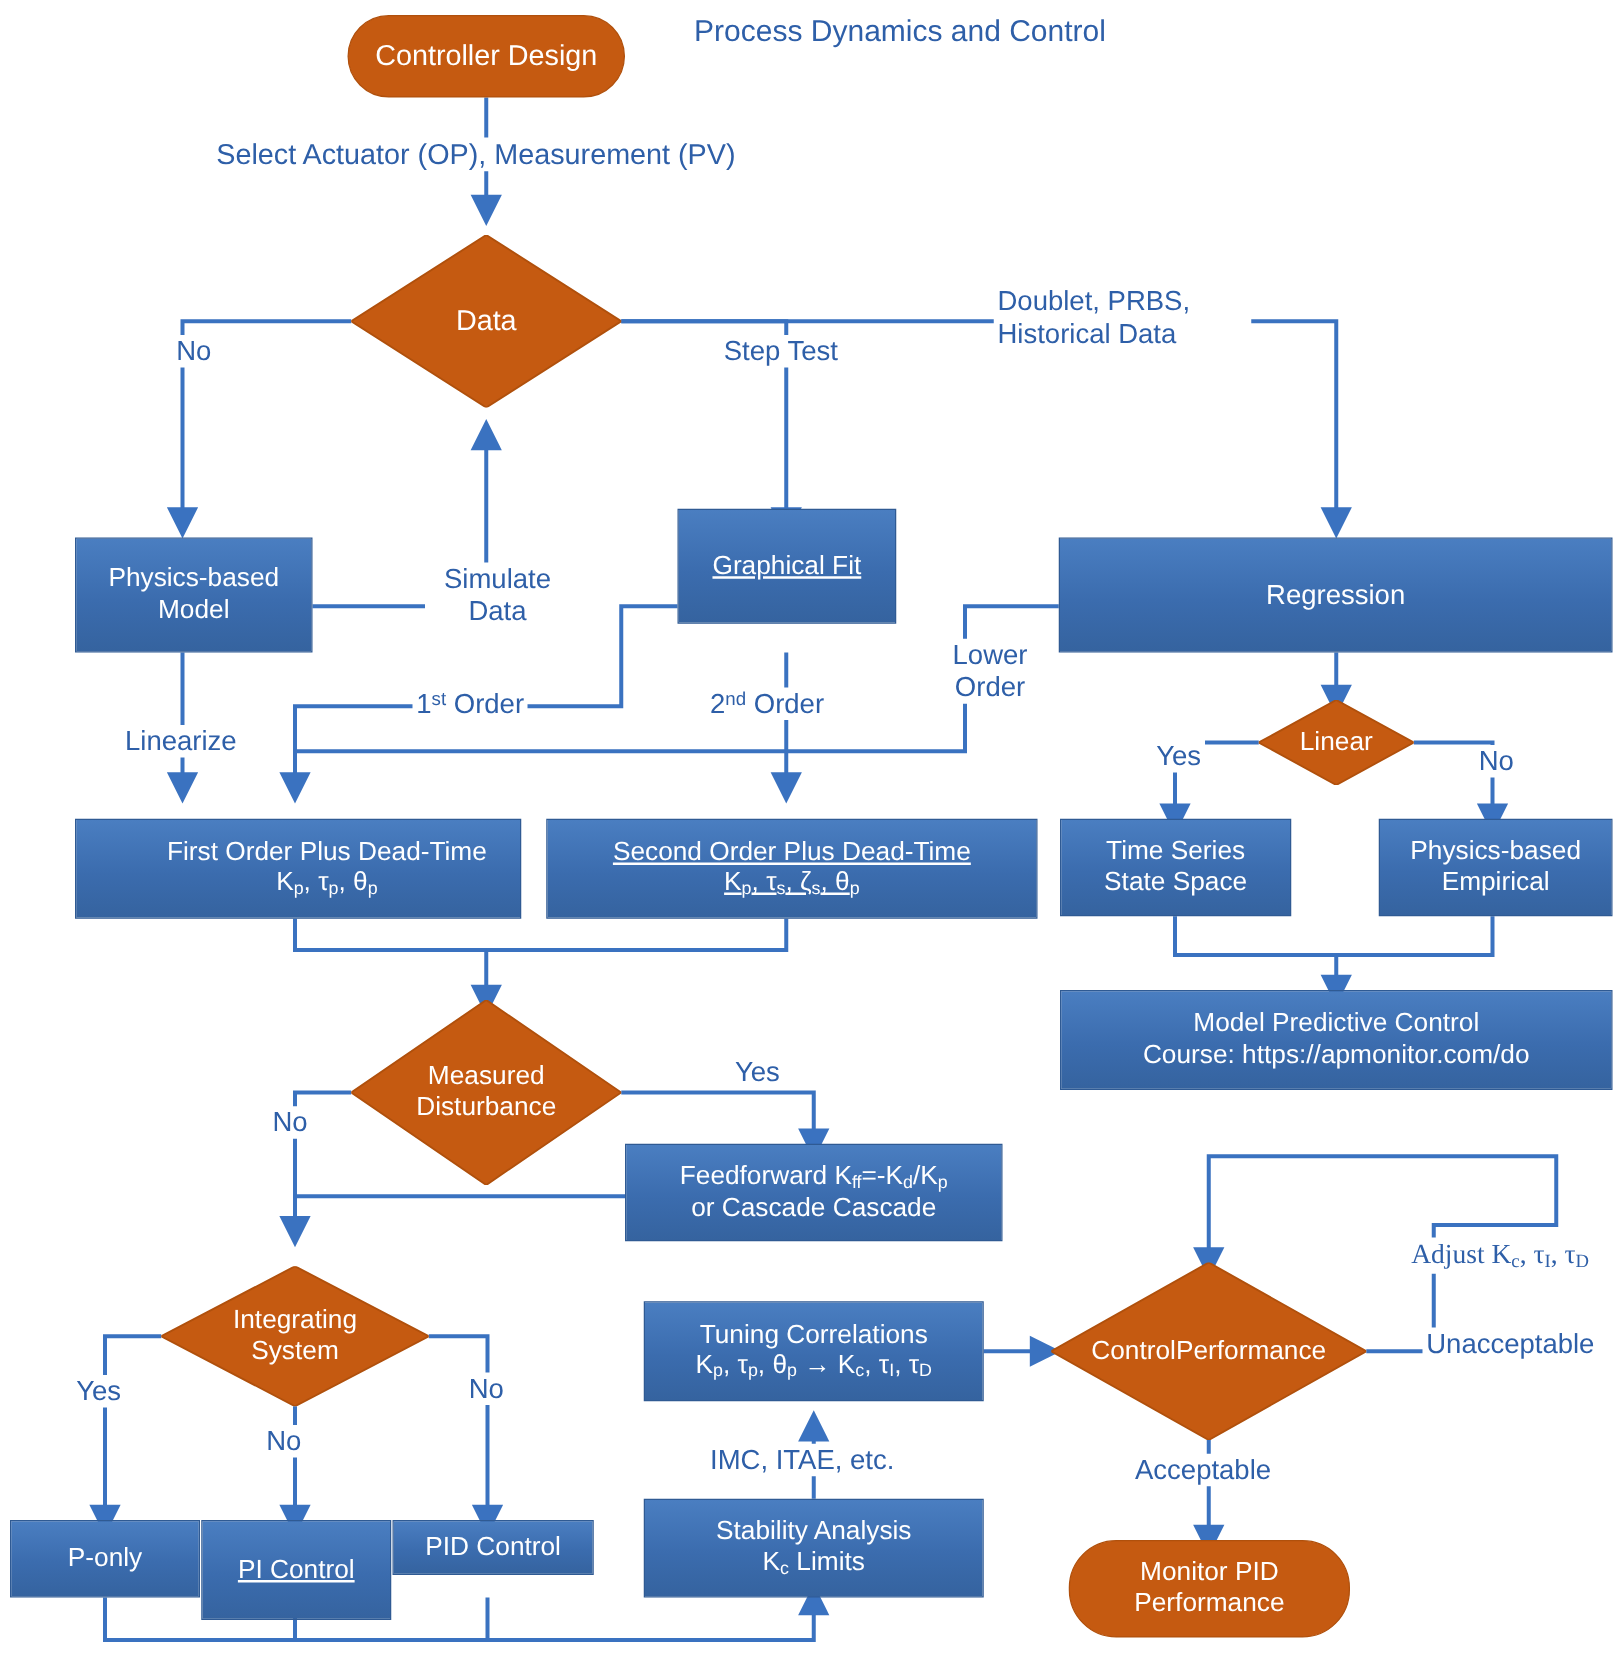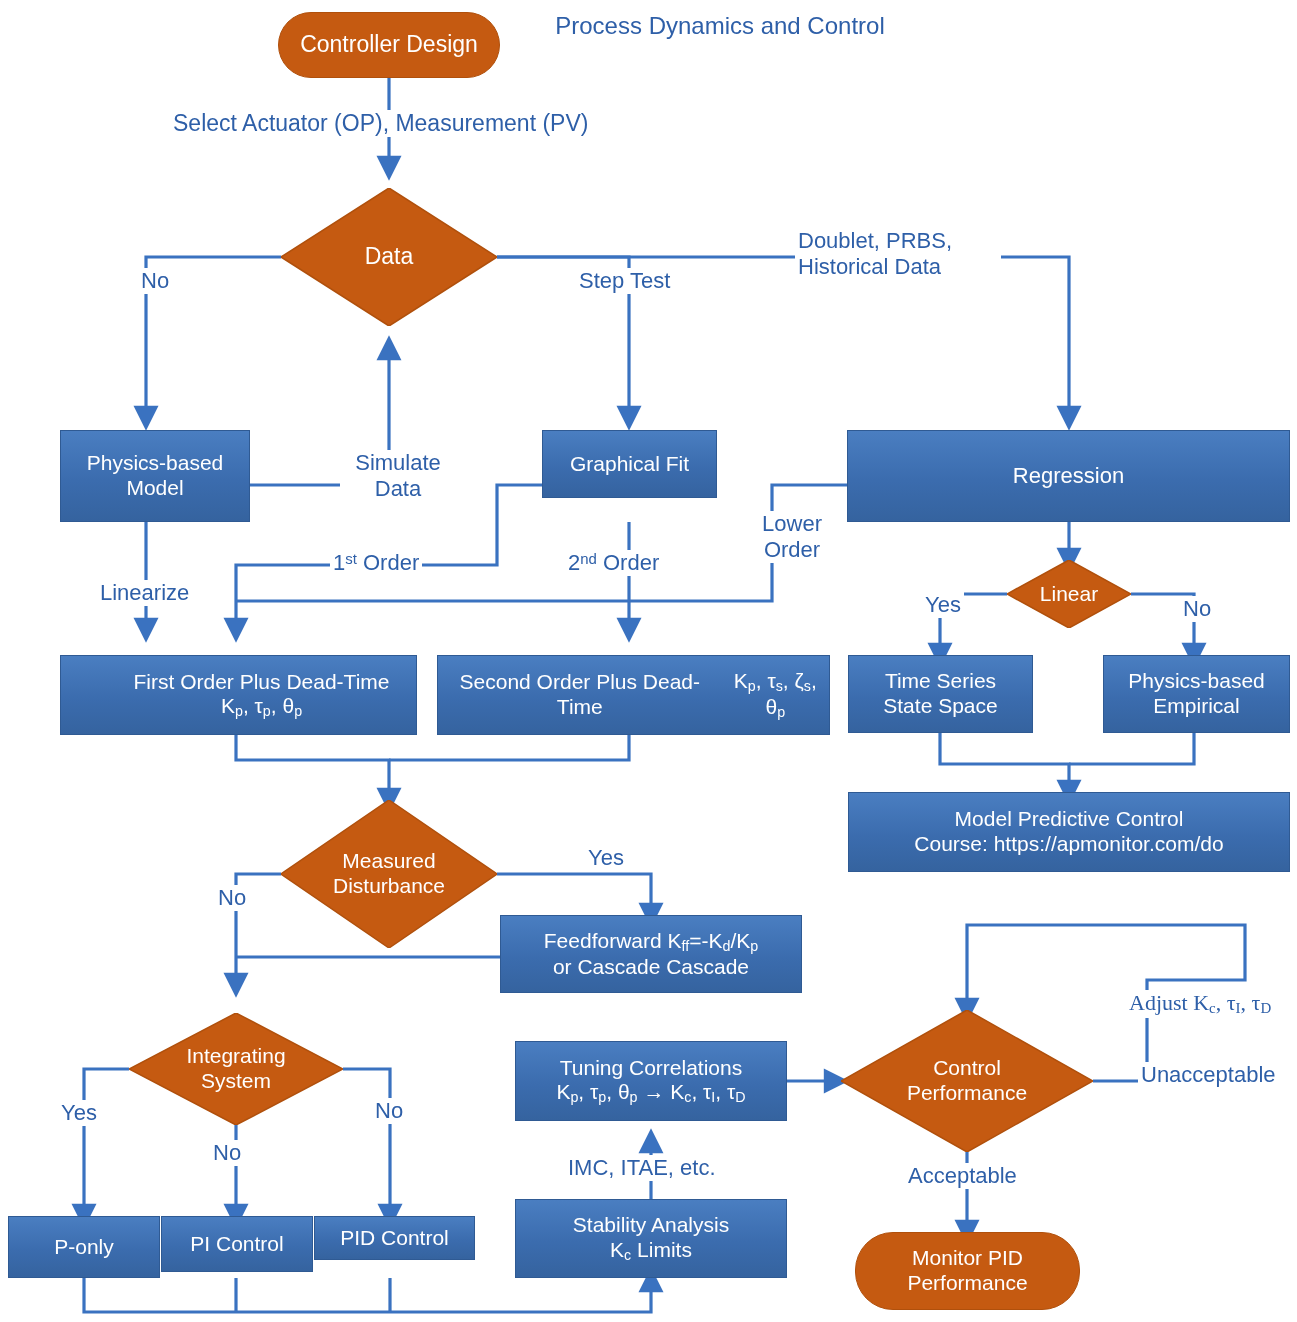--- a/index.html
+++ b/index.html
@@ -164,41 +164,41 @@
       <polygon points="108,0 216,69 108,138 0,69" fill="#C55A11" stroke="#B0500C" stroke-width="1.5"></polygon>
     </svg>
     <div class="diamond-label" style="font-size:23px;">Data</div>
   </div>
 
   <div class="node rect" style="left:60px; top:430px; width:190px; height:92px; font-size:21px; flex-direction:column;">
     <span>Physics-based</span>
     <span>Model</span>
   </div>
 
-  <div class="node rect" style="left:542px; top:430px; width:175px; height:68px; font-size:21px;">
+  <div class="node rect" style="left:542px; top:407px; width:175px; height:92px; font-size:21px;text-decoration:underline;">
     <span>Graphical Fit</span>
   </div>
 
   <div class="node rect" style="left:847px; top:430px; width:443px; height:92px; font-size:22px;">
     <span>Regression</span>
   </div>
 
   <div class="diamond-wrap" style="left:1007px; top:560px; width:124px; height:68px;">
     <svg class="diamond-shape" viewBox="0 0 124 68" preserveAspectRatio="none">
       <polygon points="62,0 124,34 62,68 0,34" fill="#C55A11" stroke="#B0500C" stroke-width="1.5"></polygon>
     </svg>
     <div class="diamond-label" style="font-size:21px;">Linear</div>
   </div>
 
   <div class="node rect" style="left:60px; top:655px; width:357px; height:80px; font-size:21px; flex-direction:column;padding-left:46px;">
     <span>First Order Plus Dead-Time</span>
     <span>K<sub>p</sub>, τ<sub>p</sub>, θ<sub>p</sub></span>
   </div>
 
-  <div class="node rect" style="left:437px; top:655px; width:393px; height:80px; font-size:21px; ">
+  <div class="node rect" style="left:437px; top:655px; width:393px; height:80px; font-size:21px; flex-direction:column;text-decoration:underline;">
     <span>Second Order Plus Dead-Time</span>
     <span>K<sub>p</sub>, τ<sub>s</sub>, ζ<sub>s</sub>, θ<sub>p</sub></span>
   </div>
 
   <div class="node rect" style="left:848px; top:655px; width:185px; height:78px; font-size:21px; flex-direction:column;">
     <span>Time Series</span>
     <span>State Space</span>
   </div>
 
   <div class="node rect" style="left:1103px; top:655px; width:187px; height:78px; font-size:21px; flex-direction:column;">
@@ -233,21 +233,21 @@
     <div class="diamond-label" style="font-size:21px; flex-direction:column;">
       <span>Integrating</span>
       <span>System</span>
     </div>
   </div>
 
   <div class="node rect" style="left:8px; top:1216px; width:152px; height:62px; font-size:21px;">
     <span>P-only</span>
   </div>
 
-  <div class="node rect" style="left:161px; top:1216px; width:152px; height:56px; font-size:21px;">
+  <div class="node rect" style="left:161px; top:1216px; width:152px; height:80px; font-size:21px;text-decoration:underline;">
     <span>PI Control</span>
   </div>
 
   <div class="node rect" style="left:314px; top:1216px; width:161px; height:44px; font-size:21px;">
     <span>PID Control</span>
   </div>
 
   <div class="node rect" style="left:515px; top:1041px; width:272px; height:80px; font-size:21px; flex-direction:column;">
     <span>Tuning Correlations</span>
     <span>K<sub>p</sub>, τ<sub>p</sub>, θ<sub>p</sub> → K<sub>c</sub>, τ<sub>I</sub>, τ<sub>D</sub></span>
@@ -255,21 +255,21 @@
 
   <div class="node rect" style="left:515px; top:1199px; width:272px; height:79px; font-size:21px; flex-direction:column;">
     <span>Stability Analysis</span>
     <span>K<sub>c</sub> Limits</span>
   </div>
 
   <div class="diamond-wrap" style="left:841px; top:1010px; width:252px; height:142px;">
     <svg class="diamond-shape" viewBox="0 0 252 142" preserveAspectRatio="none">
       <polygon points="126,0 252,71 126,142 0,71" fill="#C55A11" stroke="#B0500C" stroke-width="1.5"></polygon>
     </svg>
-    <div class="diamond-label" style="font-size:21px; flex-direction:column;">
+    <div class="diamond-label" style="font-size:21px; ">
       <span>Control</span>
       <span>Performance</span>
     </div>
   </div>
 
   <div class="node pill" style="left:855px; top:1232px; width:225px; height:78px; font-size:21px; flex-direction:column; border-radius:38px;">
     <span>Monitor PID</span>
     <span>Performance</span>
   </div>
 

